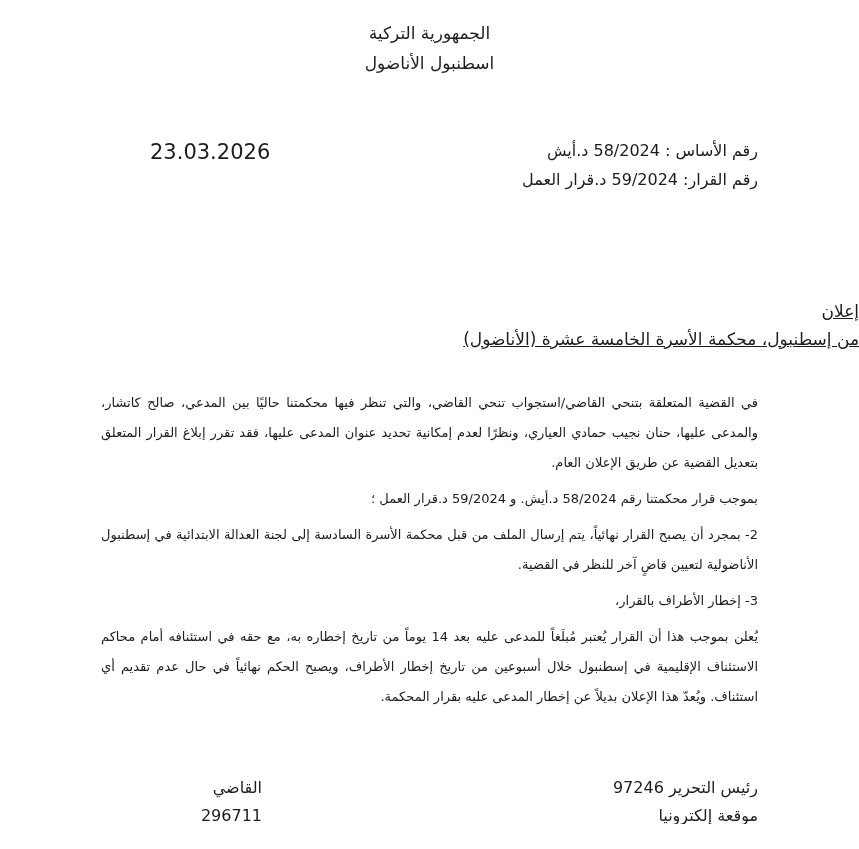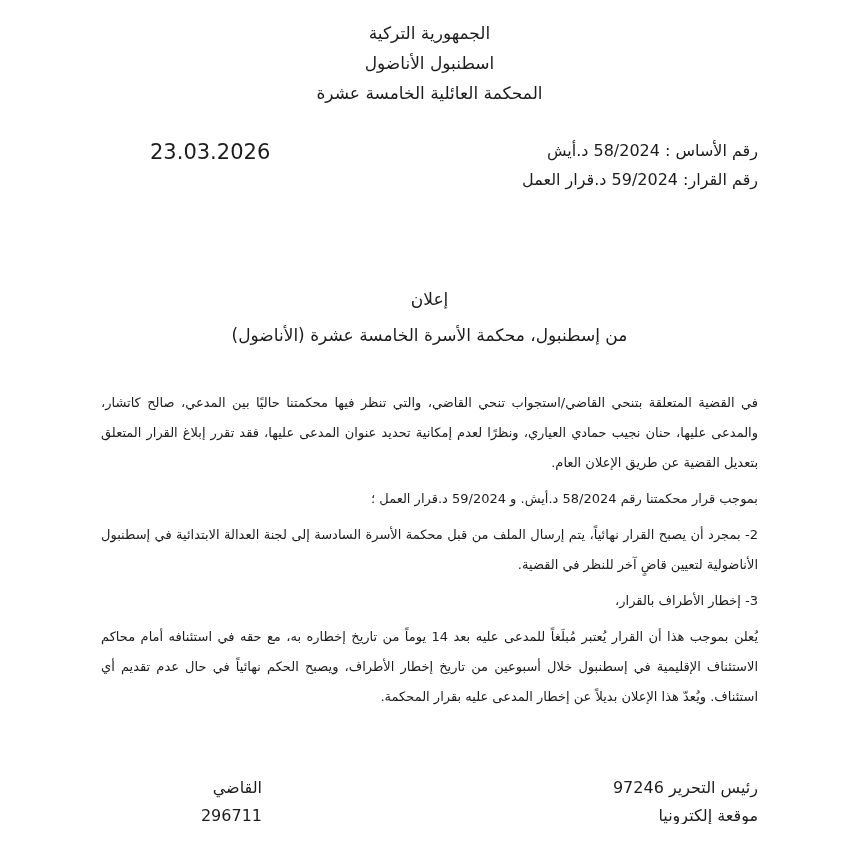--- a/index.html
+++ b/index.html
@@ -34,27 +34,27 @@
   .meta-lines { text-align: right; }
   .meta-date {
     position: absolute;
     top: 2px;
     left: 49px;
     direction: ltr;
     font-size: 21px;
   }
   .announce {
     position: absolute;
-    top: 288px;
+    top: 300px;
     left: 0;
     right: 0;
-    text-align: center;
+    text-decoration: underline;
   }
   .announce-title { font-size: 17px; line-height: 22px; }
-  .announce-sub { margin-top: 14px; font-size: 17px; line-height: 22px; }
+  .announce-sub { margin-top: 6px; font-size: 17px; line-height: 22px; }
   .content {
     position: absolute;
     top: 388px;
     right: 101px;
     left: 101px;
     font-size: 13px;
     line-height: 30px;
     text-align: justify;
   }
   .content p { margin: 0 0 6px 0; }
@@ -72,21 +72,20 @@
   .sig-left { left: 49px; width: 112px; }
 </style>
 </head>
 <body>
 
 <div class="page">
 
   <header class="doc-header">
     <div>الجمهورية التركية</div>
     <div>اسطنبول الأناضول</div>
-    <div>المحكمة العائلية الخامسة عشرة</div>
   </header>
 
   <section class="meta">
     <div class="meta-lines">
       <div>رقم الأساس : 58/2024 د.أيش</div>
       <div>رقم القرار:  59/2024 د.قرار العمل</div>
     </div>
     <div class="meta-date">23.03.2026</div>
   </section>
 

